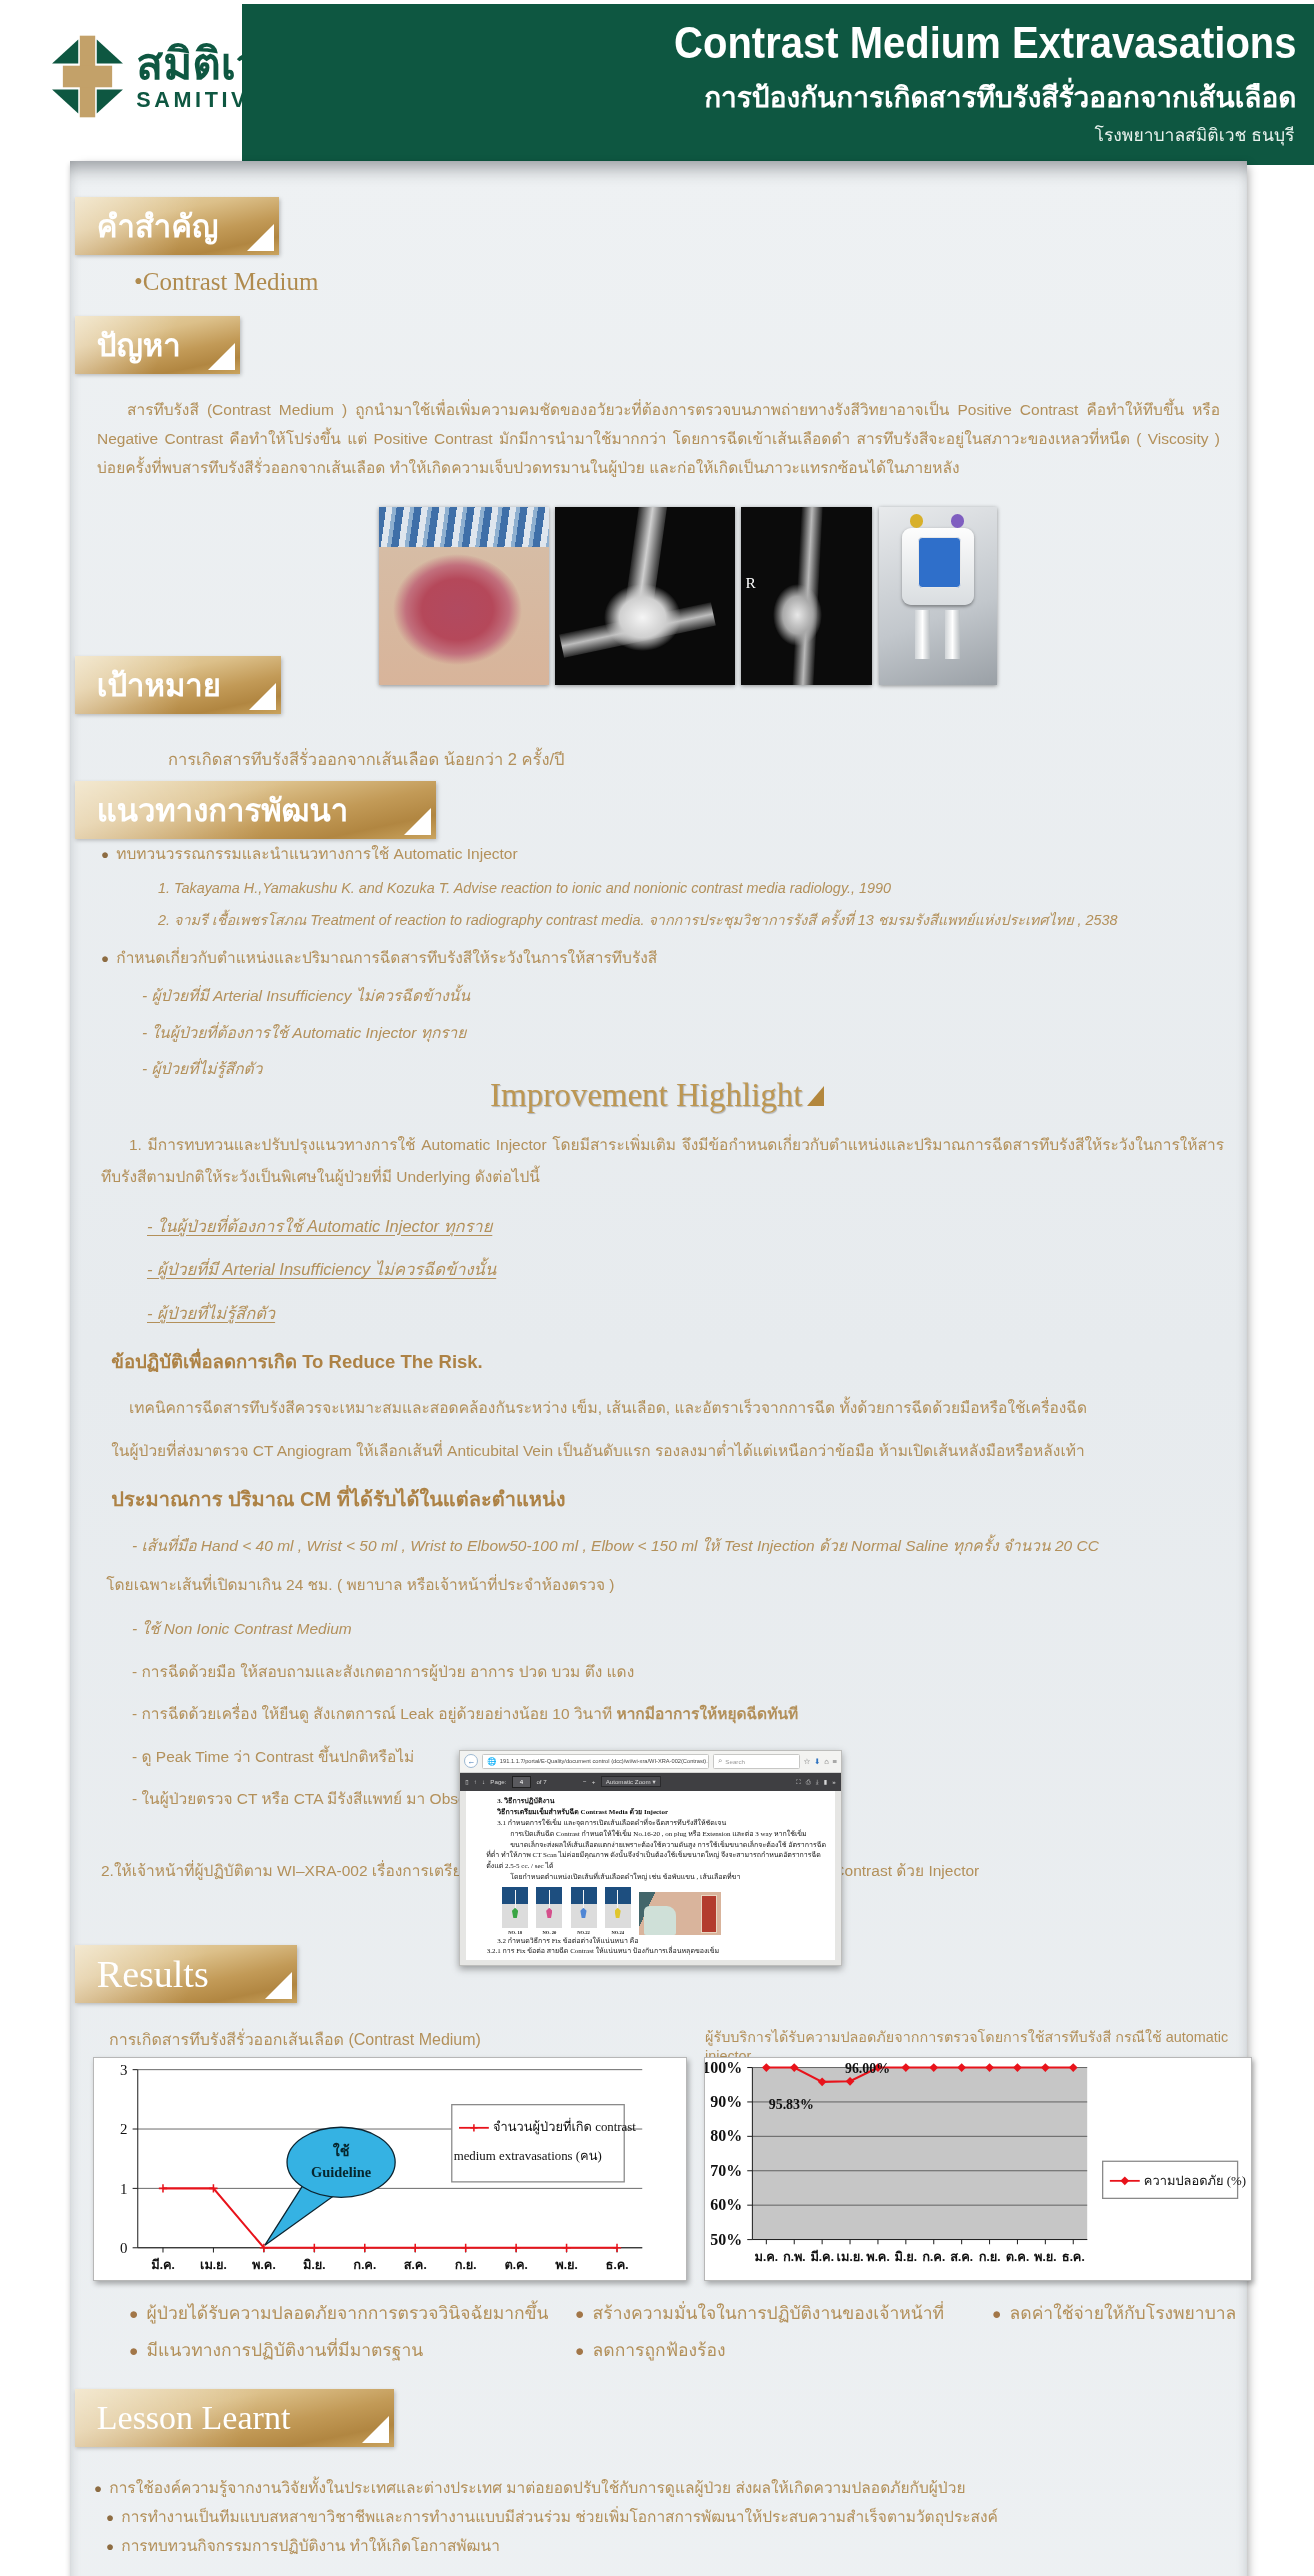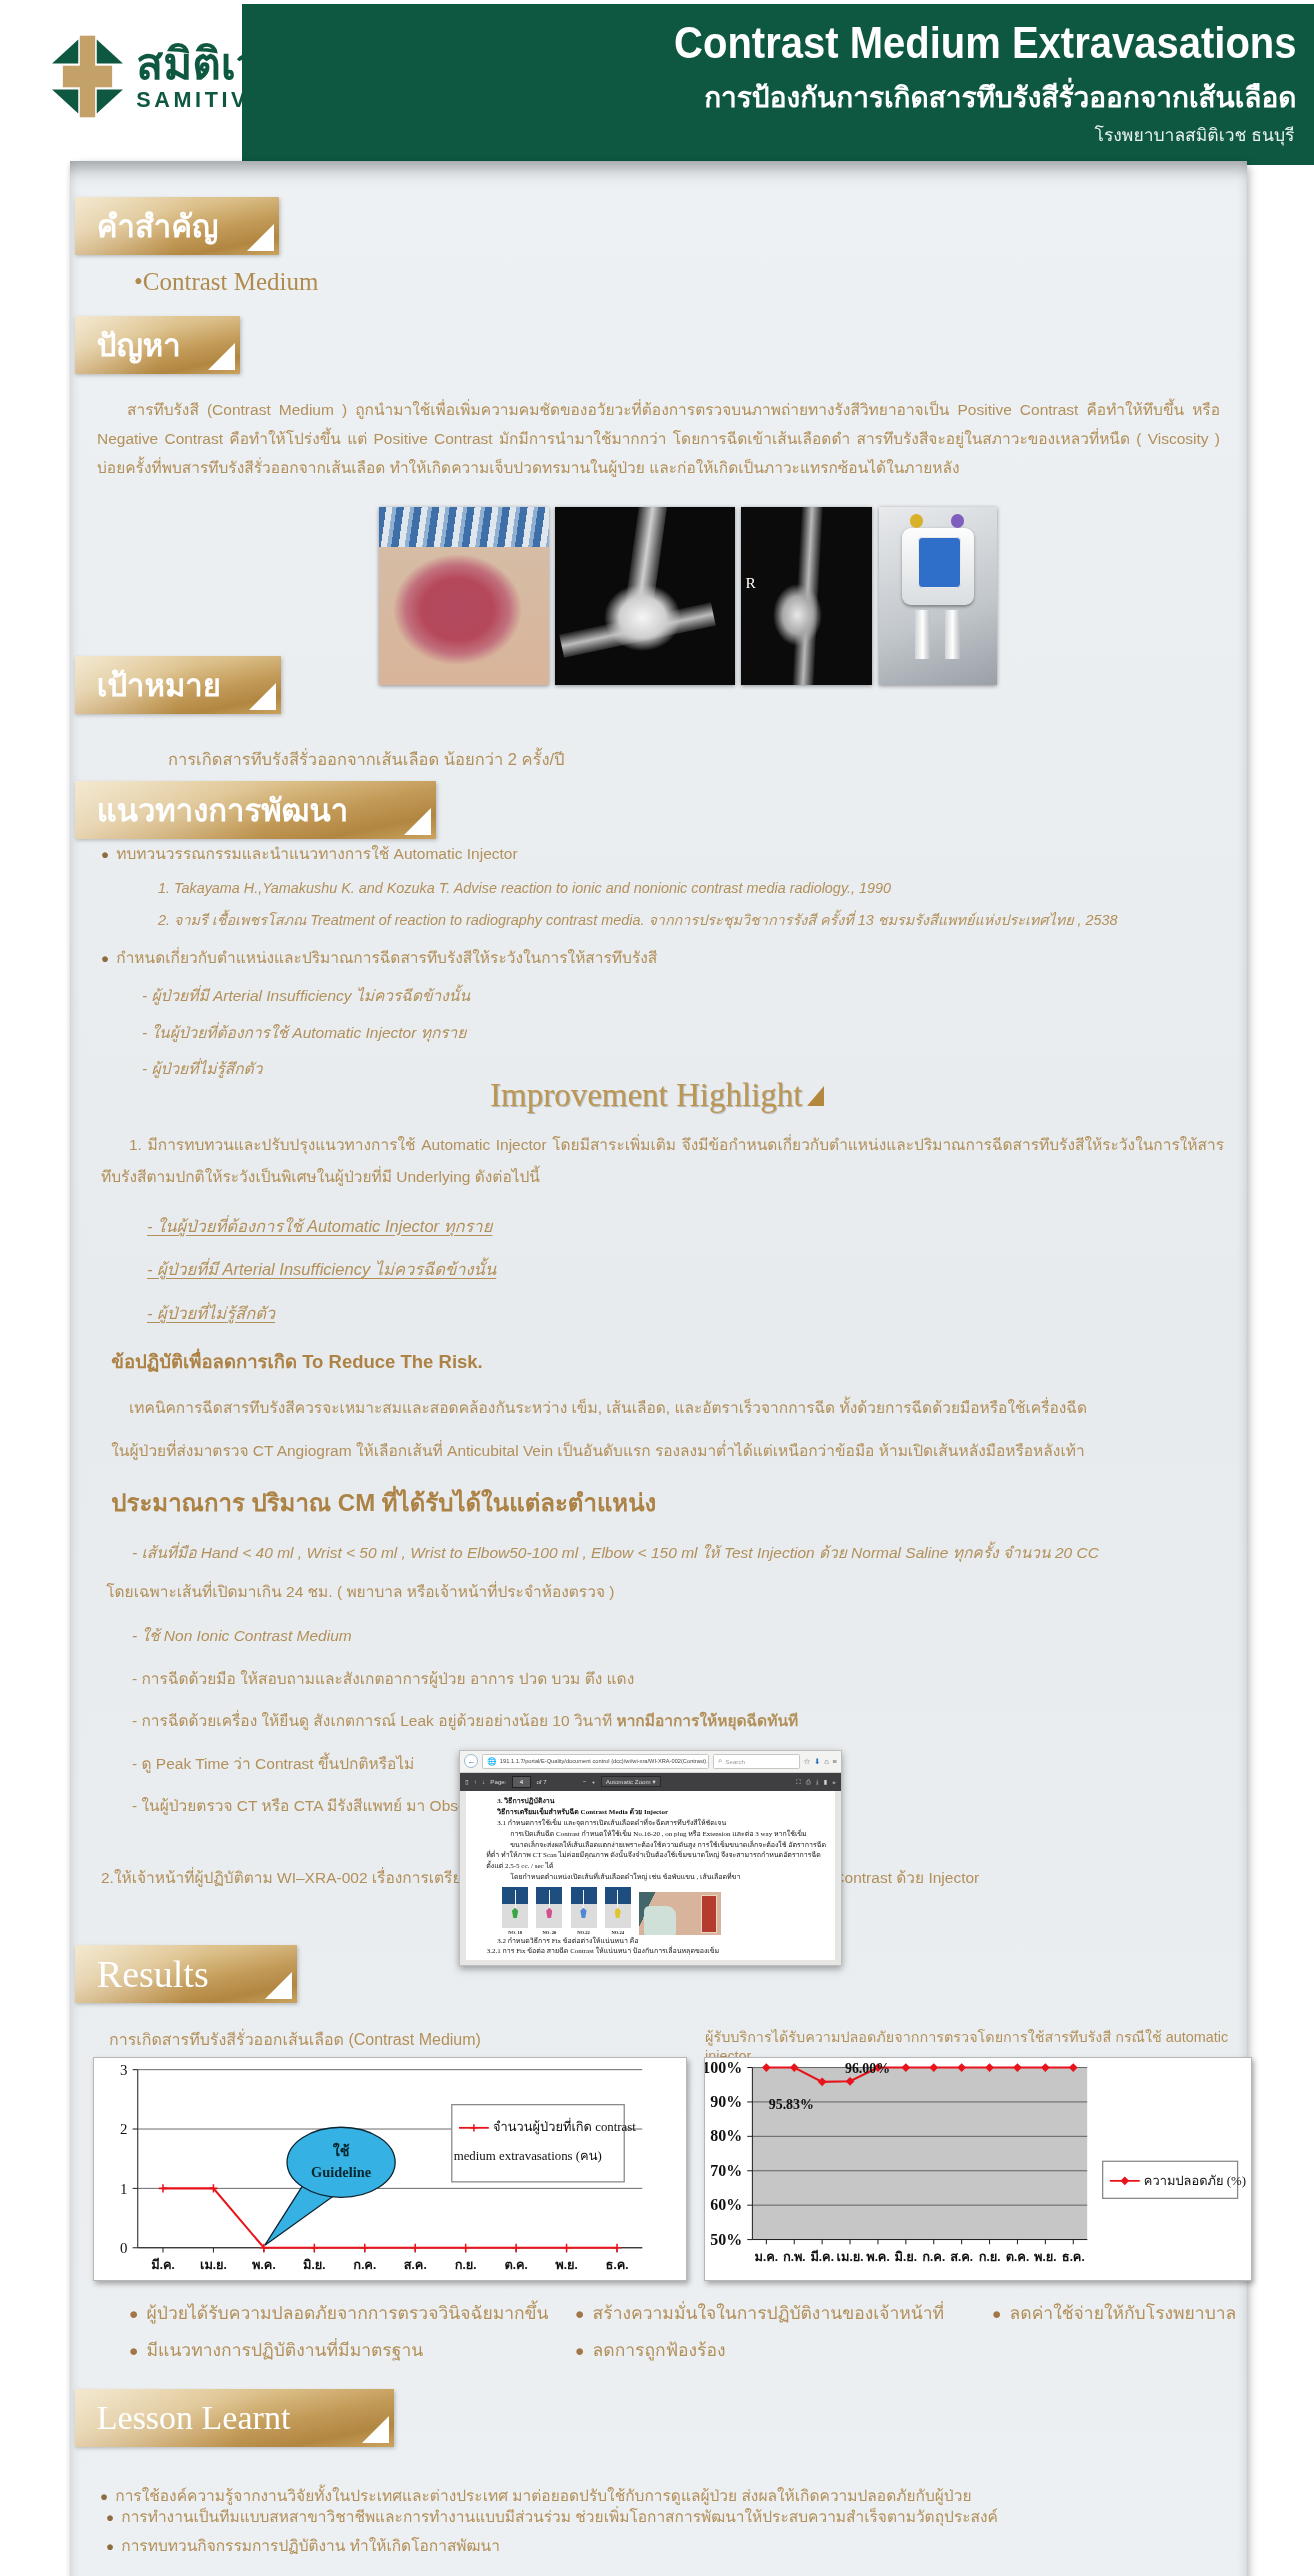--- a/index.html
+++ b/index.html
@@ -196,21 +196,21 @@
       <span>Improvement Highlight</span><span class="tri"></span>
     </div>
     <div class="abs" style="left:31px;top:968px;width:1123px;">
       <div class="gtxt" style="line-height:32px;text-indent:28px;text-align:justify;">1. มีการทบทวนและปรับปรุงแนวทางการใช้ Automatic Injector โดยมีสาระเพิ่มเติม จึงมีข้อกำหนดเกี่ยวกับตำแหน่งและปริมาณการฉีดสารทึบรังสีให้ระวังในการให้สารทึบรังสีตามปกติให้ระวังเป็นพิเศษในผู้ป่วยที่มี Underlying ดังต่อไปนี้</div>
       <div class="gtxt dash-it" style="margin:19.6px 0 0 46px;font-size:16.5px;">- ในผู้ป่วยที่ต้องการใช้ Automatic Injector ทุกราย</div>
       <div class="gtxt dash-it" style="margin:17.5px 0 0 46px;font-size:16.5px;">- ผู้ป่วยที่มี Arterial Insufficiency ไม่ควรฉีดข้างนั้น</div>
       <div class="gtxt dash-it" style="margin:17.5px 0 0 46px;font-size:16.5px;">- ผู้ป่วยที่ไม่รู้สึกตัว</div>
       <div class="gbold" style="margin:21.6px 0 0 10.3px;font-size:18.5px;">ข้อปฏิบัติเพื่อลดการเกิด To Reduce The Risk.</div>
       <div class="gtxt" style="margin:18.5px 0 0 28px;">เทคนิคการฉีดสารทึบรังสีควรจะเหมาะสมและสอดคล้องกันระหว่าง เข็ม, เส้นเลือด, และอัตราเร็วจากการฉีด  ทั้งด้วยการฉีดด้วยมือหรือใช้เครื่องฉีด</div>
       <div class="gtxt" style="margin:18.5px 0 0 10.3px;">ในผู้ป่วยที่ส่งมาตรวจ CT Angiogram ให้เลือกเส้นที่ Anticubital Vein เป็นอันดับแรก รองลงมาต่ำได้แต่เหนือกว่าข้อมือ  ห้ามเปิดเส้นหลังมือหรือหลังเท้า</div>
-      <div class="gbold" style="margin:19.6px 0 0 10.3px;font-size:24px;">ประมาณการ ปริมาณ CM ที่ได้รับได้ในแต่ละตำแหน่ง</div>
+      <div class="gbold" style="margin:19.6px 0 0 10.3px;font-size:20px;">ประมาณการ ปริมาณ CM ที่ได้รับได้ในแต่ละตำแหน่ง</div>
       <div class="gtxt" style="margin:18.5px 0 0 31px;font-style:italic;">- เส้นที่มือ Hand &lt; 40 ml , Wrist &lt; 50 ml , Wrist to Elbow50-100 ml , Elbow &lt; 150 ml ให้ Test Injection ด้วย Normal Saline ทุกครั้ง จำนวน 20 CC</div>
       <div class="gtxt" style="margin:13.4px 0 0 5.2px;">โดยเฉพาะเส้นที่เปิดมาเกิน 24 ชม. ( พยาบาล หรือเจ้าหน้าที่ประจำห้องตรวจ )</div>
       <div class="gtxt" style="margin:19.6px 0 0 31px;font-style:italic;">- ใช้ Non Ionic Contrast Medium</div>
       <div class="gtxt" style="margin:17.5px 0 0 31px;"><span>- การฉีดด้วยมือ ให้สอบถามและสังเกตอาการผู้ป่วย อาการ ปวด บวม ตึง แดง</span></div>
       <div class="gtxt" style="margin:17.5px 0 0 31px;"><span>- การฉีดด้วยเครื่อง ให้ยืนดู สังเกตการณ์ Leak อยู่ด้วยอย่างน้อย 10 วินาที </span><b>หากมีอาการให้หยุดฉีดทันที</b></div>
       <div class="gtxt" style="margin:17.5px 0 0 31px;">- ดู Peak Time ว่า Contrast ขึ้นปกติหรือไม่</div>
       <div class="gtxt" style="margin:17.5px 0 0 31px;">- ในผู้ป่วยตรวจ CT หรือ CTA มีรังสีแพทย์ มา Observe ร่วมกัน</div>
       <div class="gtxt" style="margin:47px 0 0 0;">2.ให้เจ้าหน้าที่ผู้ปฏิบัติตาม WI–XRA-002 เรื่องการเตรียมและการดูแลผู้ป่วย สำหรับการตรวจ CT ที่ต้องมีการฉีด Contrast ด้วย Injector</div>
     </div>
 
@@ -430,19 +430,19 @@
 
     <div class="benefit" style="left:59px;top:2138px;">ผู้ป่วยได้รับความปลอดภัยจากการตรวจวินิจฉัยมากขึ้น</div>
     <div class="benefit" style="left:505px;top:2138px;">สร้างความมั่นใจในการปฏิบัติงานของเจ้าหน้าที่</div>
     <div class="benefit" style="left:922px;top:2138px;">ลดค่าใช้จ่ายให้กับโรงพยาบาล</div>
     <div class="benefit" style="left:59px;top:2175px;">มีแนวทางการปฏิบัติงานที่มีมาตรฐาน</div>
     <div class="benefit" style="left:505px;top:2175px;">ลดการถูกฟ้องร้อง</div>
 
     <div class="goldbox serifbox" style="left:5.2px;top:2228px;width:319px;font-size:34px;">
       <span style="position:relative;z-index:1;">Lesson Learnt</span>
     </div>
-    <div class="gtxt dot" style="position:absolute;left:30px;top:2314px;margin-top:8px;"><span>การใช้องค์ความรู้จากงานวิจัยทั้งในประเทศและต่างประเทศ มาต่อยอดปรับใช้กับการดูแลผู้ป่วย ส่งผลให้เกิดความปลอดภัยกับผู้ป่วย</span></div>
+    <div class="gtxt dot" style="position:absolute;left:24px;top:2314px;"><span>การใช้องค์ความรู้จากงานวิจัยทั้งในประเทศและต่างประเทศ มาต่อยอดปรับใช้กับการดูแลผู้ป่วย ส่งผลให้เกิดความปลอดภัยกับผู้ป่วย</span></div>
     <div class="gtxt dot" style="position:absolute;left:36px;top:2343px;"><span>การทำงานเป็นทีมแบบสหสาขาวิชาชีพและการทำงานแบบมีส่วนร่วม ช่วยเพิ่มโอกาสการพัฒนาให้ประสบความสำเร็จตามวัตถุประสงค์</span></div>
     <div class="gtxt dot" style="position:absolute;left:36px;top:2372px;"><span>การทบทวนกิจกรรมการปฏิบัติงาน ทำให้เกิดโอกาสพัฒนา</span></div>
   </div>
 
 </div>
 
 
 </body></html>

